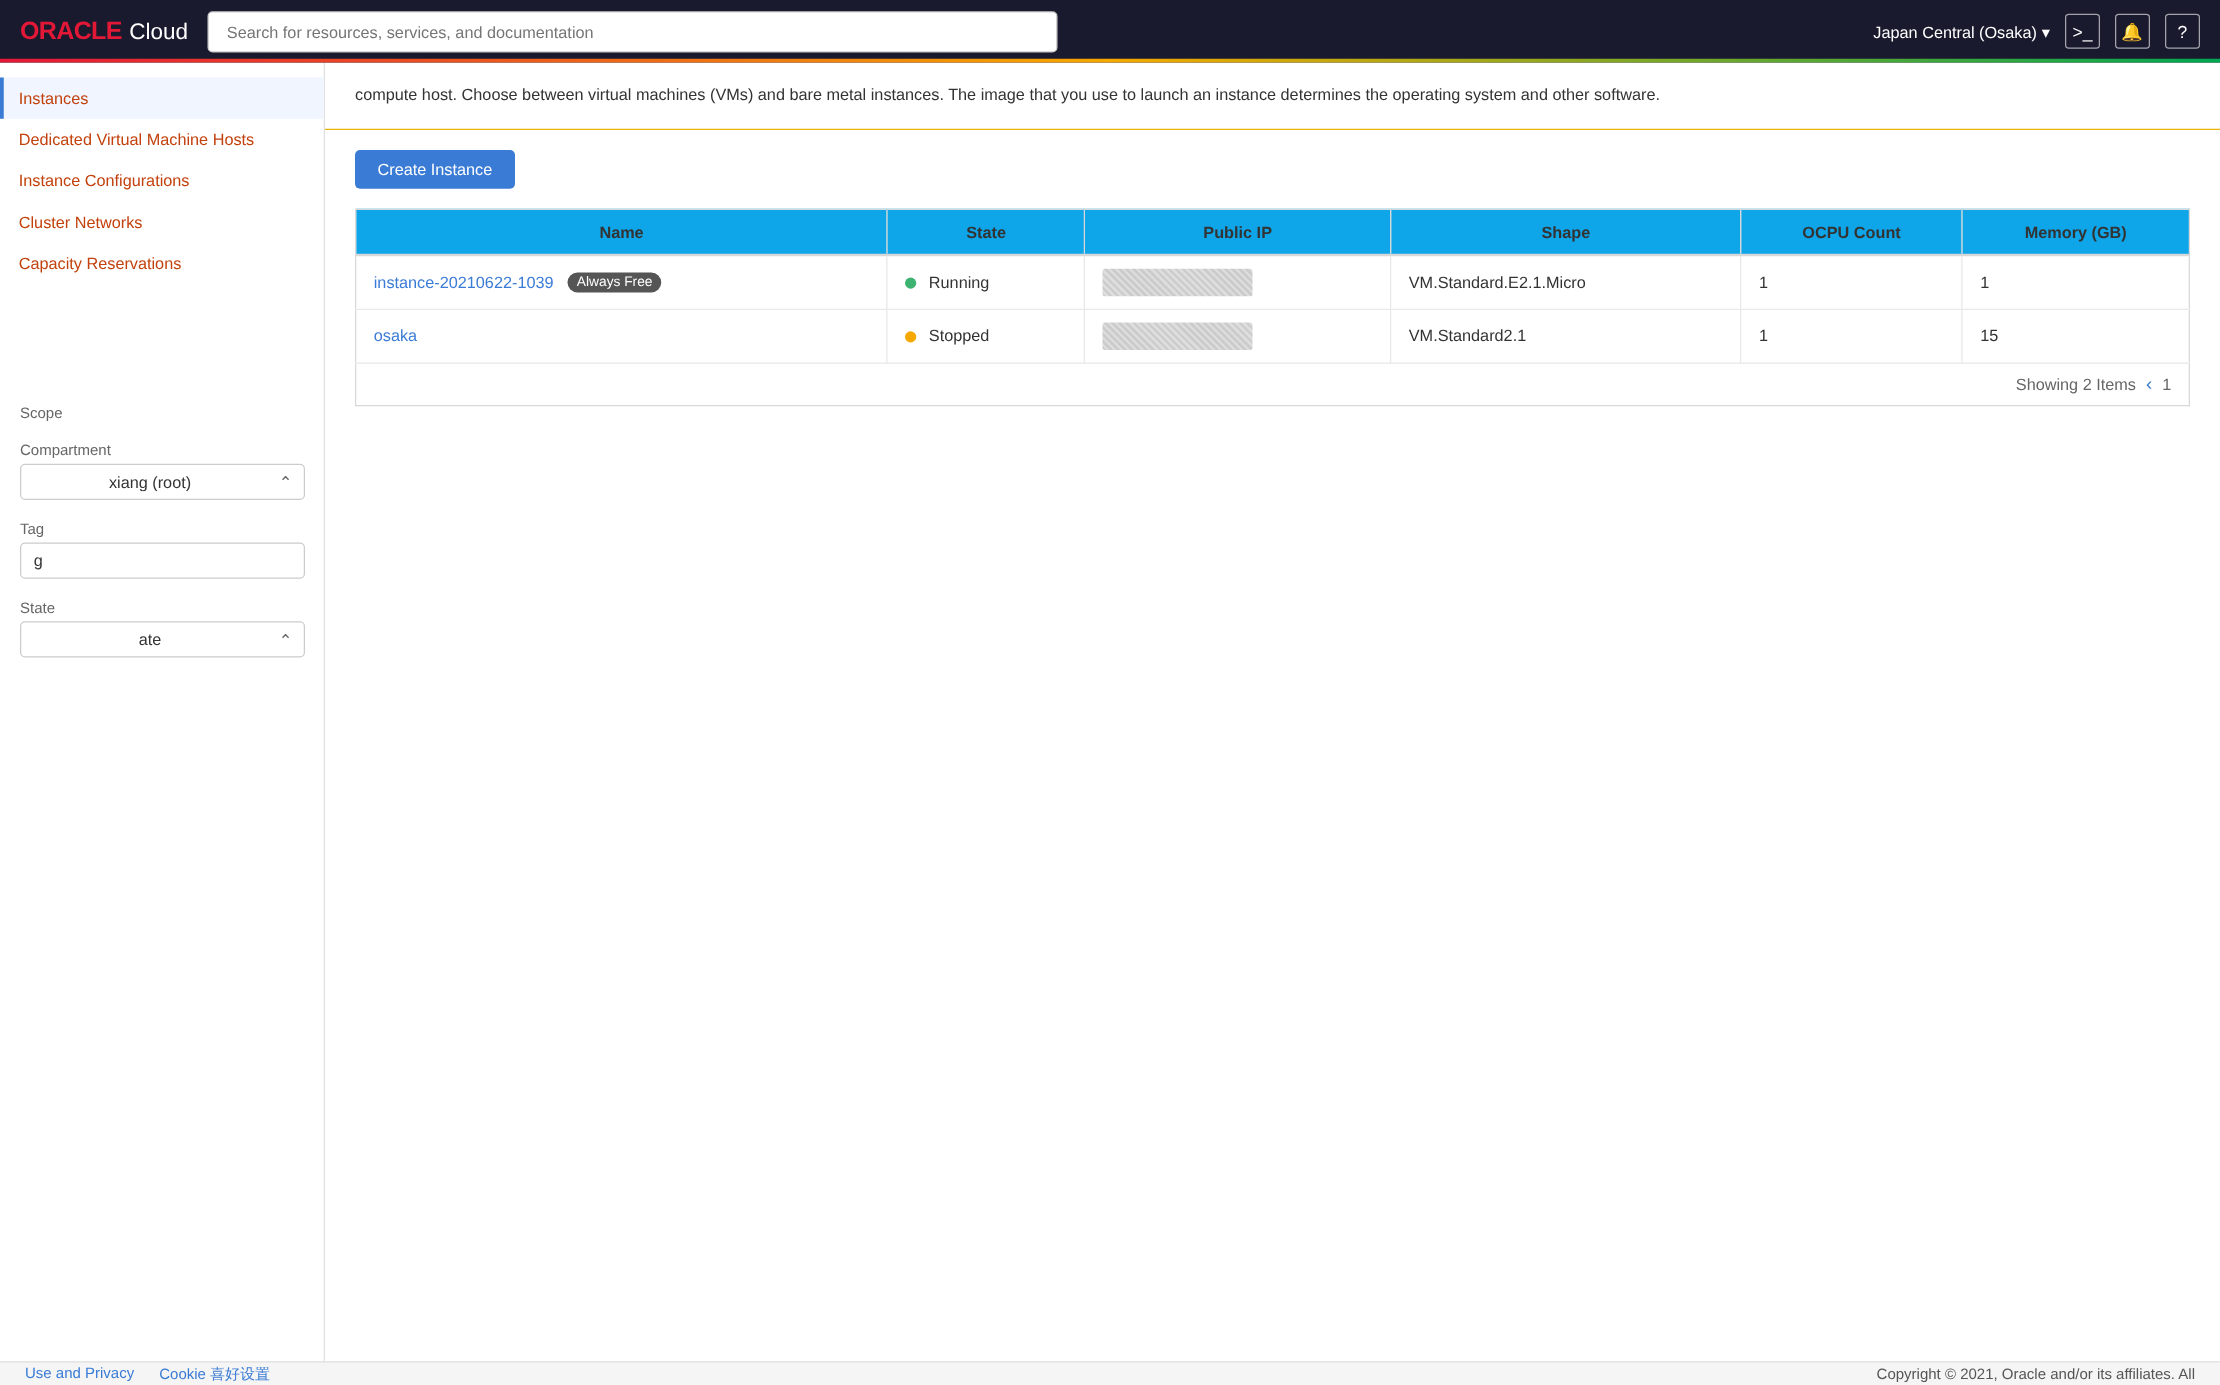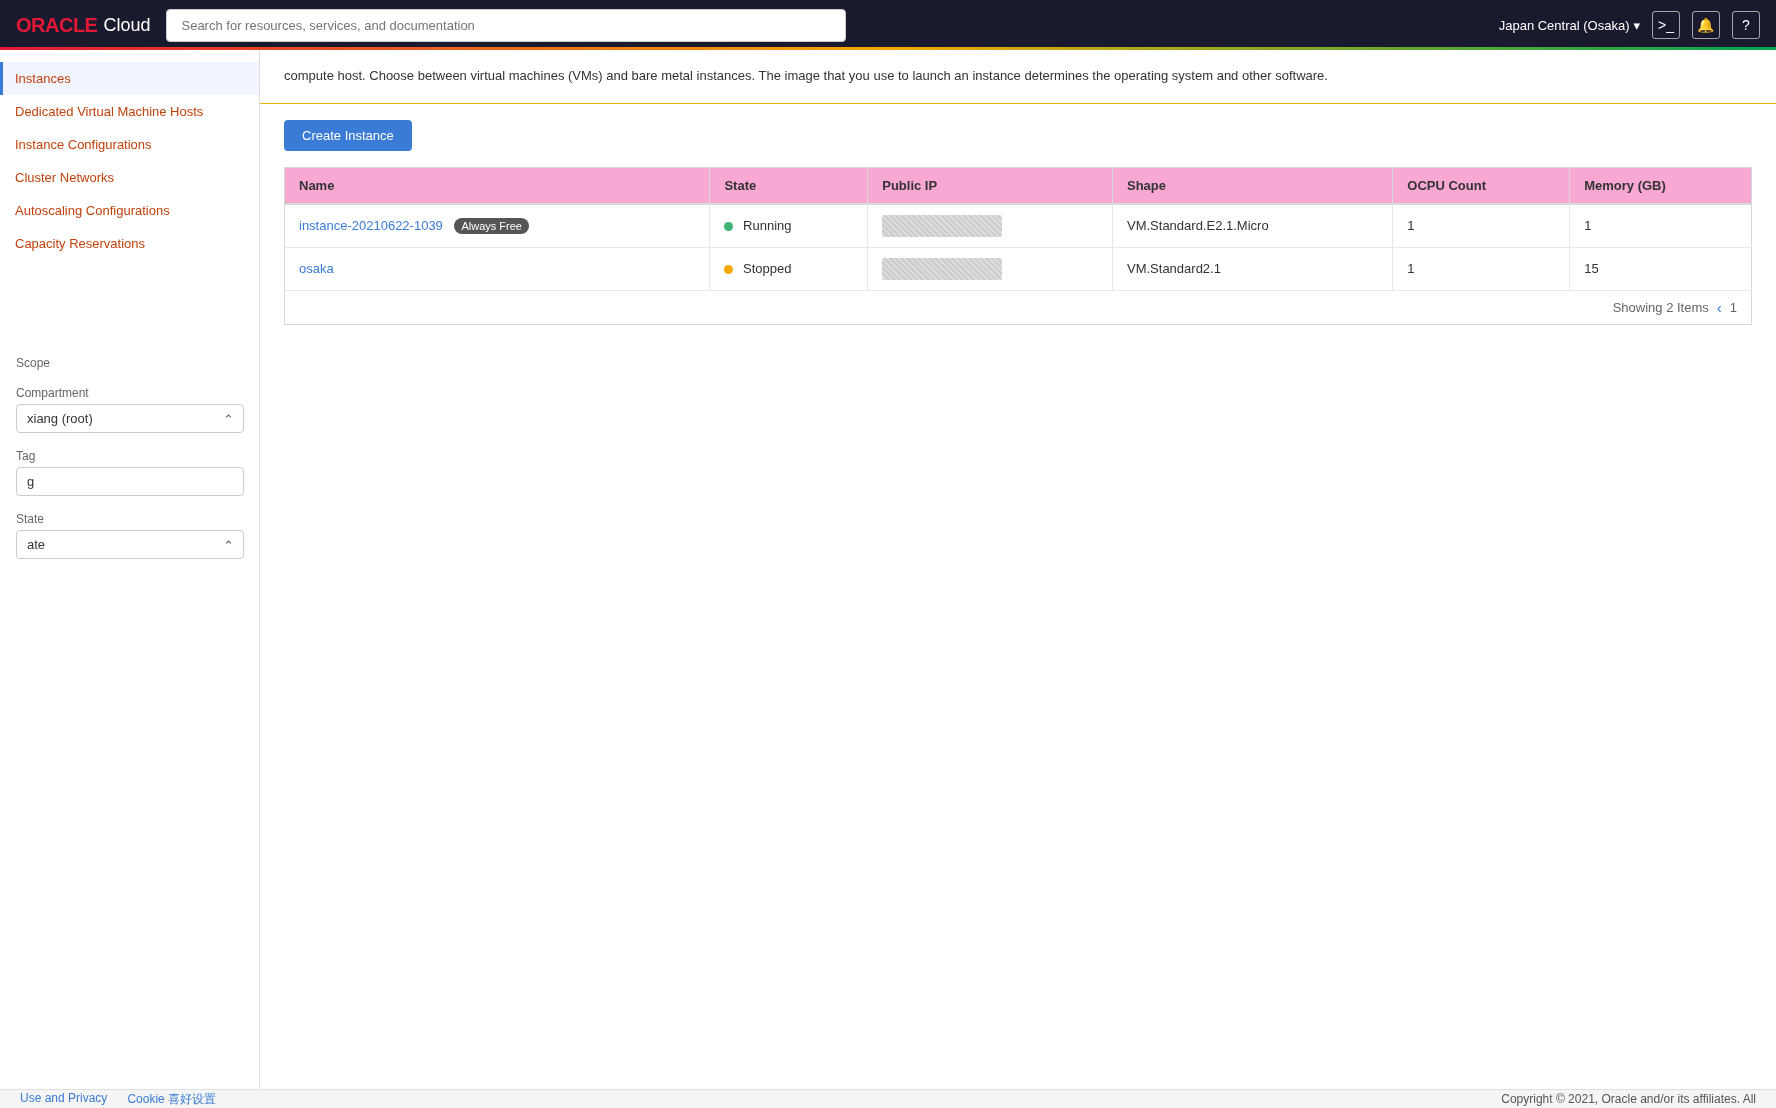--- a/index.html
+++ b/index.html
@@ -137,23 +137,23 @@
       cursor: pointer;
       margin-bottom: 16px;
     }
 
     .instances-table {
       width: 100%;
       border-collapse: collapse;
       border: 1px solid #d8d8d8;
     }
     .instances-table th {
-      background: #f9a8d4;
+      background: #0ea5e9;
       padding: 10px 14px;
-      text-align: left;
+      text-align: center;
       font-weight: 600;
       font-size: 13px;
       color: #333;
       border-bottom: 2px solid #d8d8d8;
       border-right: 1px solid #d8d8d8;
       white-space: nowrap;
     }
     .instances-table th:last-child { border-right: none; }
     .instances-table td {
       padding: 10px 14px;
@@ -253,20 +253,21 @@
     .filter-select {
       width: 100%;
       padding: 6px 30px 6px 10px;
       border: 1px solid #ccc;
       border-radius: 4px;
       font-size: 13px;
       color: #333;
       background: white;
       appearance: none;
       cursor: pointer;
+      text-align: center;
     }
     .filter-select-arrow {
       position: absolute;
       right: 10px;
       top: 50%;
       transform: translateY(-50%);
       color: #666;
       pointer-events: none;
     }
 
@@ -316,21 +317,20 @@
 
 <div style="display:flex; flex-direction:column; height:calc(1108px - 50px);">
 
   <div style="display:flex; flex:1; overflow:hidden;">
 
     <div class="sidebar">
       <div class="sidebar-item active">Instances</div>
       <div class="sidebar-item">Dedicated Virtual Machine Hosts</div>
       <div class="sidebar-item">Instance Configurations</div>
       <div class="sidebar-item">Cluster Networks</div>
-      <div class="sidebar-item">Autoscaling Configurations</div>
       <div class="sidebar-item">Capacity Reservations</div>
 
       <div style="height:80px;"></div>
 
       <div class="filter-panel">
         <div class="filter-label">Scope</div>
 
         <div class="filter-label">Compartment</div>
         <div class="filter-select-wrapper">
           <select class="filter-select">

